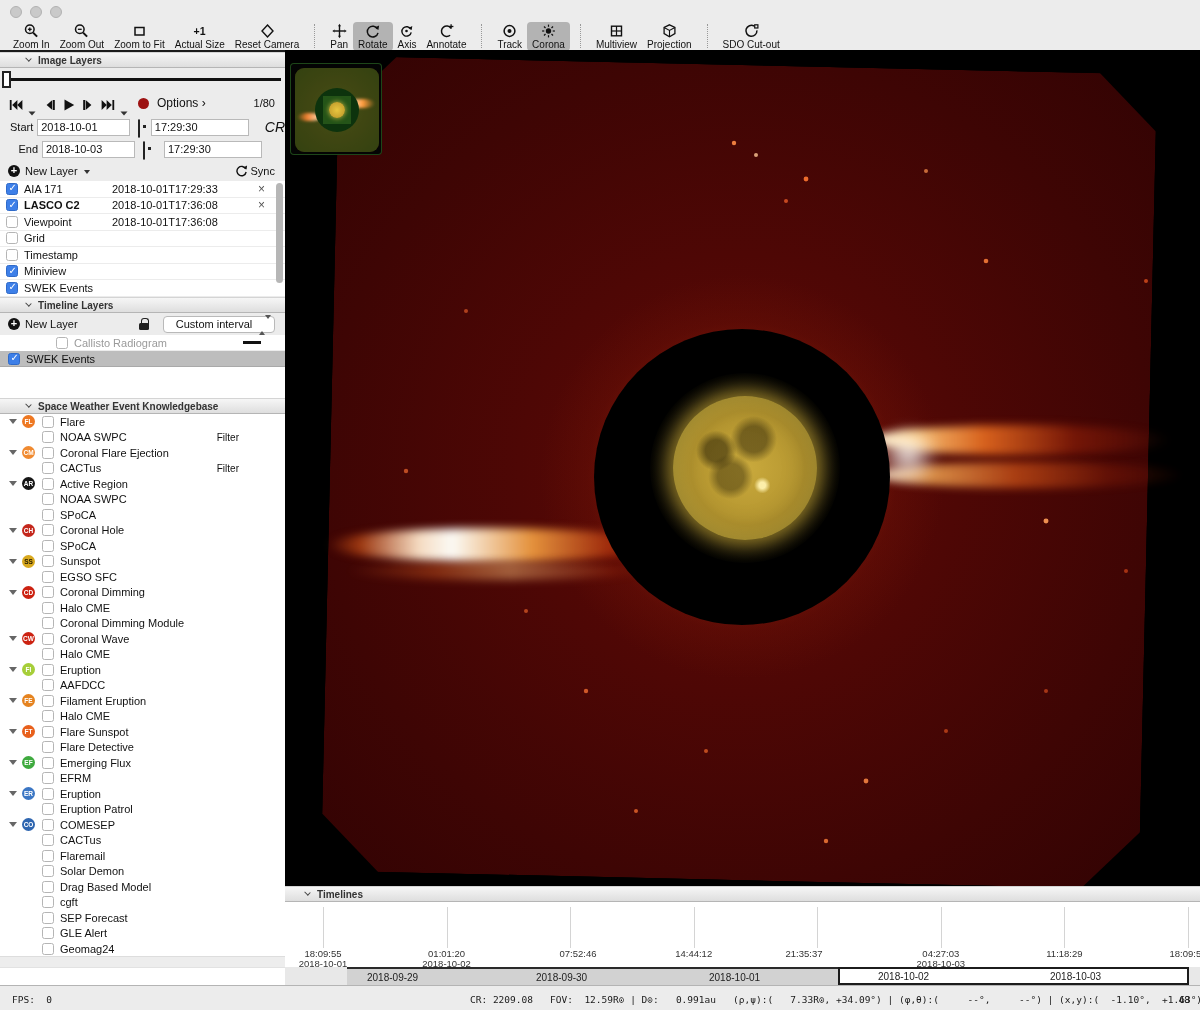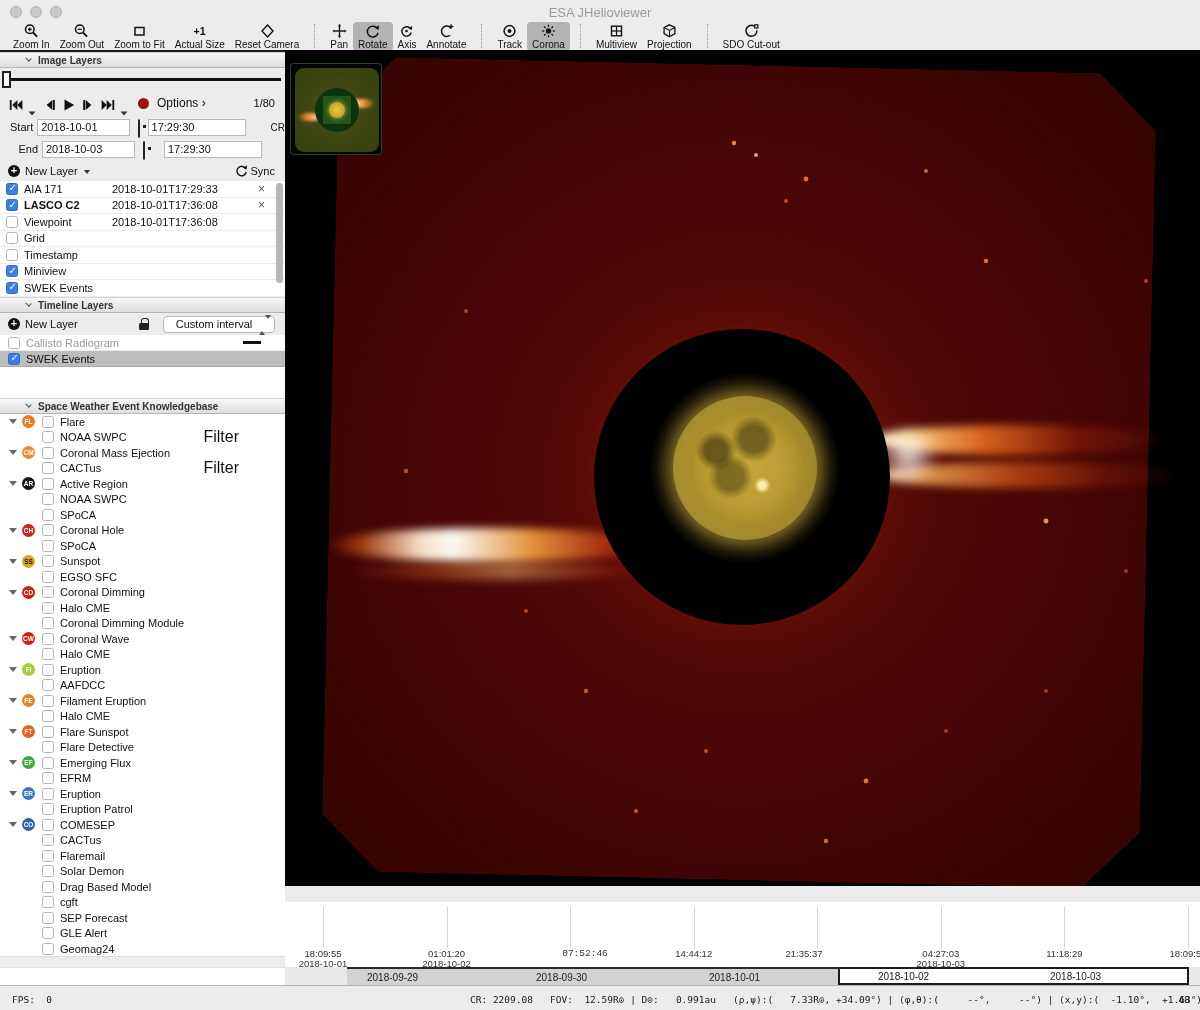--- a/index.html
+++ b/index.html
@@ -40,21 +40,21 @@
   #play-btn { width:14px; }
 
   .dt-row { height:22px; flex:0 0 22px; display:flex; align-items:center; padding-left:10px; }
   .dt-label { width:28px; font-size:11px; color:#111; text-align:right; margin-right:4px; }
   .dt-input { width:93px; height:17px; border:1px solid #b9b9b9; background:#fff; font-size:11px; font-family:"Liberation Sans",sans-serif; color:#111; padding:0 3px; }
   .tm-input { width:98px; }
   .cal-btn { width:15px; height:14px; margin:0 6px 0 8px; position:relative; }
   .cal-btn .cal { width:13px; height:13px; border:1.6px solid #222; border-radius:3px; position:relative; }
   .cal-btn .cal::before { content:''; position:absolute; left:0; right:0; top:0; height:3px; background:#222; }
   .cal-btn .cal::after { content:''; position:absolute; left:3.5px; top:5px; width:3px; height:3px; background:#222; }
-  .cr-suffix { font-size:10px; color:#111; margin-left:25px; }
+  .cr-suffix { font-size:14px; color:#111; margin-left:16px;font-style:italic; }
 
   .newlayer-row { height:21px; flex:0 0 21px; display:flex; align-items:center; padding:0 10px 0 8px; font-size:11px; color:#111; }
   .plus-ic { width:12px; height:12px; border-radius:50%; background:#111; color:#fff; font-size:11px; line-height:11px; text-align:center; font-weight:bold; margin-right:5px; }
   .caret-small { width:0; height:0; border-left:3.5px solid transparent; border-right:3.5px solid transparent; border-top:4.5px solid #333; margin-left:6px; margin-top:2px; }
   .sync-wrap { margin-left:auto; display:flex; align-items:center; }
   .sync-ic { width:13px; height:13px; margin-right:3px; }
   .sync-ic svg { width:100%; height:100%; }
 
   #layers-list { height:116px; flex:0 0 116px; background:#fff; position:relative; overflow:hidden; }
   .layer-row { height:16.5px; display:flex; align-items:center; border-bottom:1px solid #ececec; font-size:11px; color:#111; padding:0 4px 0 6px; background:#fff; }
@@ -72,35 +72,35 @@
   .lock-ic { width:10px; height:13px; position:relative; margin-left:auto; margin-right:14px; }
   .lock-ic::before { content:''; position:absolute; left:2px; top:0; width:6px; height:6px; border:1.6px solid #222; border-bottom:none; border-radius:3px 3px 0 0; }
   .lock-ic::after { content:''; position:absolute; left:0; top:5px; width:10px; height:7px; background:#222; border-radius:1.5px; }
   #interval-select { width:112px; height:17px; border:1px solid #b9b9b9; border-radius:4px; background:#fff; display:flex; align-items:center; justify-content:center; font-size:11px; color:#111; position:relative; padding-right:10px; }
   .stepper { position:absolute; right:3px; top:2px; }
   .stepper .up { width:0; height:0; border-left:3px solid transparent; border-right:3px solid transparent; border-bottom:4px solid #555; margin-bottom:2px; }
   .stepper .dn { width:0; height:0; border-left:3px solid transparent; border-right:3px solid transparent; border-top:4px solid #555; }
 
   #tl-rows { flex:0 0 32px; background:#fff; }
   .tl-row { height:16px; display:flex; align-items:center; font-size:11px; padding:0 10px 0 8px; background:#fff; border-bottom:1px solid #ececec; color:#111; }
-  .tl-row.muted { color:#9a9a9a; }
+  .tl-row.muted { color:#9a9a9a;margin-left:48px; }
   .tl-row.sel { background:#bdbdbd; border-bottom:1px solid #a9a9a9; }
   .tl-row .nm { margin-left:6px; }
   .swatch { margin-left:auto; width:18px; height:2.5px; background:#111; margin-right:14px; }
 
   #tl-gap { flex:0 0 31px; background:#fff; }
 
   #swek-tree { flex:0 0 542px; background:#fff; overflow:hidden; }
   .tree-row { height:15.5px; display:flex; align-items:center; font-size:11px; color:#111; position:relative; background:#fff; }
   .tree-row .expander { width:0; height:0; border-left:4px solid transparent; border-right:4px solid transparent; border-top:5px solid #666; margin-left:9px; flex:0 0 8px; }
   .badge { width:13px; height:13px; border-radius:50%; color:#fff; font-size:6.5px; font-weight:bold; text-align:center; line-height:13px; margin-left:5px; flex:0 0 13px; letter-spacing:0; }
   .tree-row .cb { margin-left:7px; }
   .tree-row.child .cb { margin-left:42px; }
   .tree-row .lab { margin-left:6px; white-space:nowrap; }
-  .filter-link { position:absolute; right:46px; font-size:16px; color:#111; }
+  .filter-link { position:absolute; right:46px; font-size:10px; color:#111; }
 
   #sidebar-strip { flex:0 0 12px; background:#ededed; border-top:1px solid #ddd; border-bottom:1px solid #e2e2e2; }
   #sidebar-rest { flex:1; background:#fff; }
 
   
   #viewport { position:absolute; left:285px; top:50px; width:915px; height:836px; background:#000; overflow:hidden; }
   #lasco { position:absolute; left:45px; top:15px; width:818px; height:815px; transform:rotate(1.3deg);
     clip-path:polygon(7% 0,93% 0,100% 7%,100% 93%,93% 100%,7% 100%,0 93%,0 7%);
     background:radial-gradient(ellipse at 50% 50%, #600a06 0%, #4e0705 38%, #3e0504 72%, #330303 100%); }
   #speckles { position:absolute; left:0; top:0; width:2px; height:2px; border-radius:50%; background:transparent;
@@ -166,21 +166,20 @@
   #sb-metrics { position:absolute; left:470px; top:8px; white-space:pre; }
   #sb-frame { position:absolute; right:10px; top:8px; }
 </style>
 </head>
 <body>
 
 <div id="titlebar">
   <div class="traffic" style="left:10px"></div>
   <div class="traffic" style="left:30px"></div>
   <div class="traffic" style="left:50px"></div>
-  <div id="title-text">ESA JHelioviewer</div>
 </div>
 
 <div id="toolbar">
     <div class="tb-group">
       <div class="tb-btn">
         <span class="tb-ic"><svg viewBox="0 0 16 16">
             <circle cx="6.3" cy="6.3" r="4.3" fill="none" stroke="#111" stroke-width="1.5"></circle>
             <line x1="9.6" y1="9.6" x2="13.6" y2="13.6" stroke="#111" stroke-width="2"></line>
             <line x1="4.4" y1="6.3" x2="8.2" y2="6.3" stroke="#111" stroke-width="1.3"></line>
             <line x1="6.3" y1="4.4" x2="6.3" y2="8.2" stroke="#111" stroke-width="1.3"></line>
@@ -459,21 +458,21 @@
       </div>
       <div class="tree-row child">
         <span class="cb"></span>
         <span class="lab">NOAA SWPC</span>
         <span class="filter-link">Filter</span>
       </div>
       <div class="tree-row">
         <span class="expander"></span>
         <span class="badge" style="background: rgb(240, 138, 48);">CM</span>
         <span class="cb"></span>
-        <span class="lab">Coronal Mass Ejection</span>
+        <span class="lab">Coronal Flare Ejection</span>
       </div>
       <div class="tree-row child">
         <span class="cb"></span>
         <span class="lab">CACTus</span>
         <span class="filter-link">Filter</span>
       </div>
       <div class="tree-row">
         <span class="expander"></span>
         <span class="badge" style="background: rgb(22, 22, 22);">AR</span>
         <span class="cb"></span>
@@ -641,34 +640,38 @@
     <div id="mv-tint"></div>
     <div id="mv-str-r" class="mv-str"></div>
     <div id="mv-str-l" class="mv-str"></div>
     <div id="mv-circle"></div>
     <div id="mv-square"></div>
     <div id="mv-sun"></div>
   </div>
 </div>
 
 <div id="timelines">
+  <div class="panel-header" style="padding-left:20px">
+    <span class="chev"></span>
+    <span>Timelines</span>
+  </div>
   <div id="tl-plot">
       <div class="gridline" style="left: 38px;"></div>
       <div class="gridline" style="left: 161.57px;"></div>
       <div class="gridline" style="left: 285.14px;"></div>
       <div class="gridline" style="left: 408.71px;"></div>
       <div class="gridline" style="left: 532.28px;"></div>
       <div class="gridline" style="left: 655.85px;"></div>
       <div class="gridline" style="left: 779.42px;"></div>
       <div class="gridline" style="left: 902.99px;"></div>
     </div>
   <div id="tl-labels">
       <div class="tick-label" style="left: -2px; top: 1px;">18:09:55<div>2018-10-01</div></div>
       <div class="tick-label" style="left: 121.57px; top: 1px;">01:01:20<div>2018-10-02</div></div>
-      <div class="tick-label" style="left: 260px; top: 1px; font-family: Liberation Mono, monospace;">07:52:46</div>
+      <div class="tick-label" style="left: 253px; top: 1px;">07:52:46</div>
       <div class="tick-label" style="left: 368.71px; top: 1px;">14:44:12</div>
       <div class="tick-label" style="left: 479px; top: 1px;">21:35:37</div>
       <div class="tick-label" style="left: 615.85px; top: 1px;">04:27:03<div>2018-10-03</div></div>
       <div class="tick-label" style="left: 739.42px; top: 1px;">11:18:29</div>
       <div class="tick-label" style="left: 862.99px; top: 1px;">18:09:55</div>
     </div>
   <div id="tl-band">
     <div id="band-gray">
         <span class="band-label" style="left: 20px;">2018-09-29</span>
         <span class="band-label" style="left: 189px;">2018-09-30</span>

